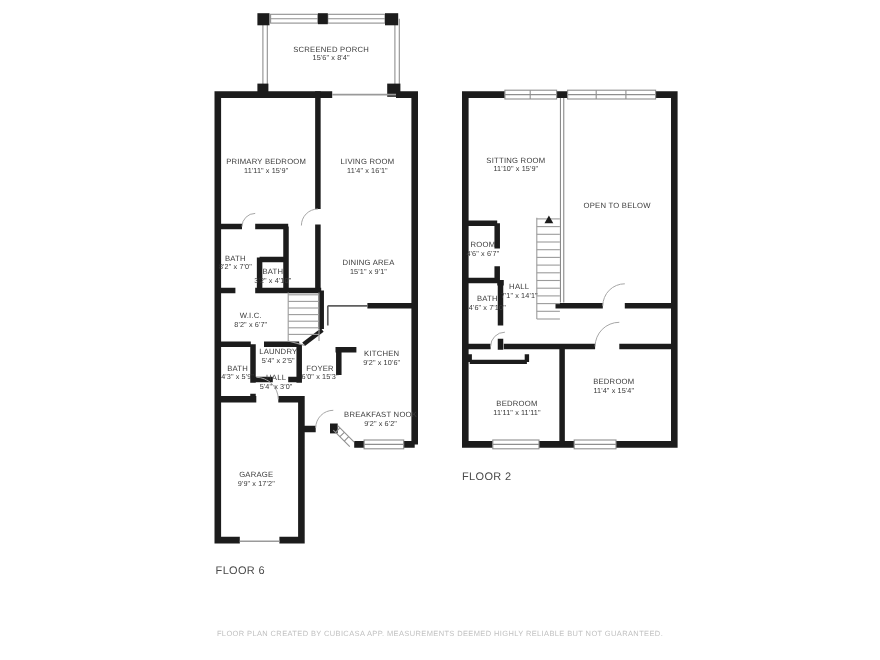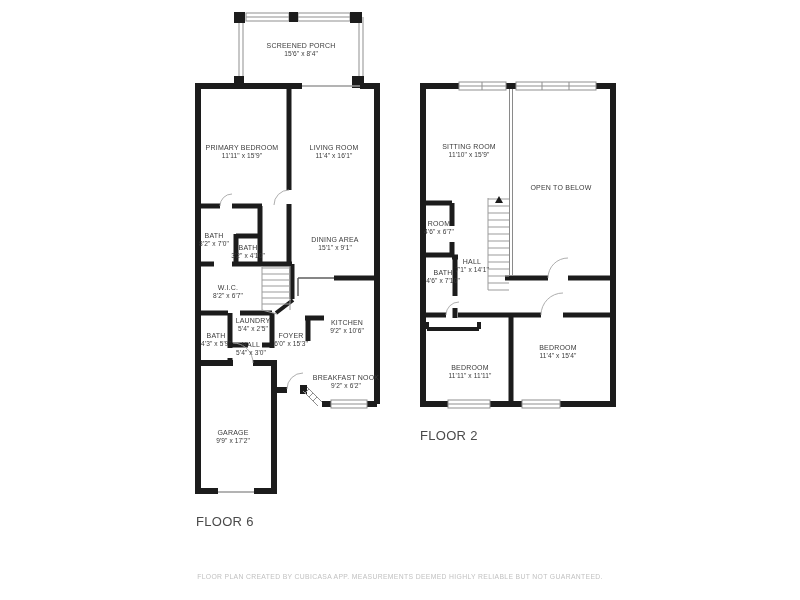--- a/index.html
+++ b/index.html
@@ -19,21 +19,21 @@
   .doorline{stroke:#9a9a9a;stroke-width:1.5;fill:none;}
   .counter{stroke:#5f5f5f;stroke-width:1.5;fill:none;}
   .arc{stroke:#a5a5a5;stroke-width:0.9;fill:none;}
   .room-label{
     position:absolute;transform:translate(-50%,-50%);text-align:center;
     color:var(--room_label,#3a3a3a);white-space:nowrap;line-height:1.35;
   }
   .room-label .rn{display:block;font-size:7px;letter-spacing:.2px;}
   .room-label .rd{display:block;font-size:6.6px;letter-spacing:.1px;}
   .floor-label{
-    position:absolute;font-size:13px;letter-spacing:.3px;
+    position:absolute;font-size:10px;letter-spacing:.3px;
     color:var(--floor_label,#4a4a4a);white-space:nowrap;
   }
   .disclaimer{
     position:absolute;left:0;top:573px;width:800px;text-align:center;
     font-size:6.8px;letter-spacing:.35px;color:var(--disclaimer,#c1c1c1);white-space:nowrap;
   }
 </style>
 </head>
 <body>
 

